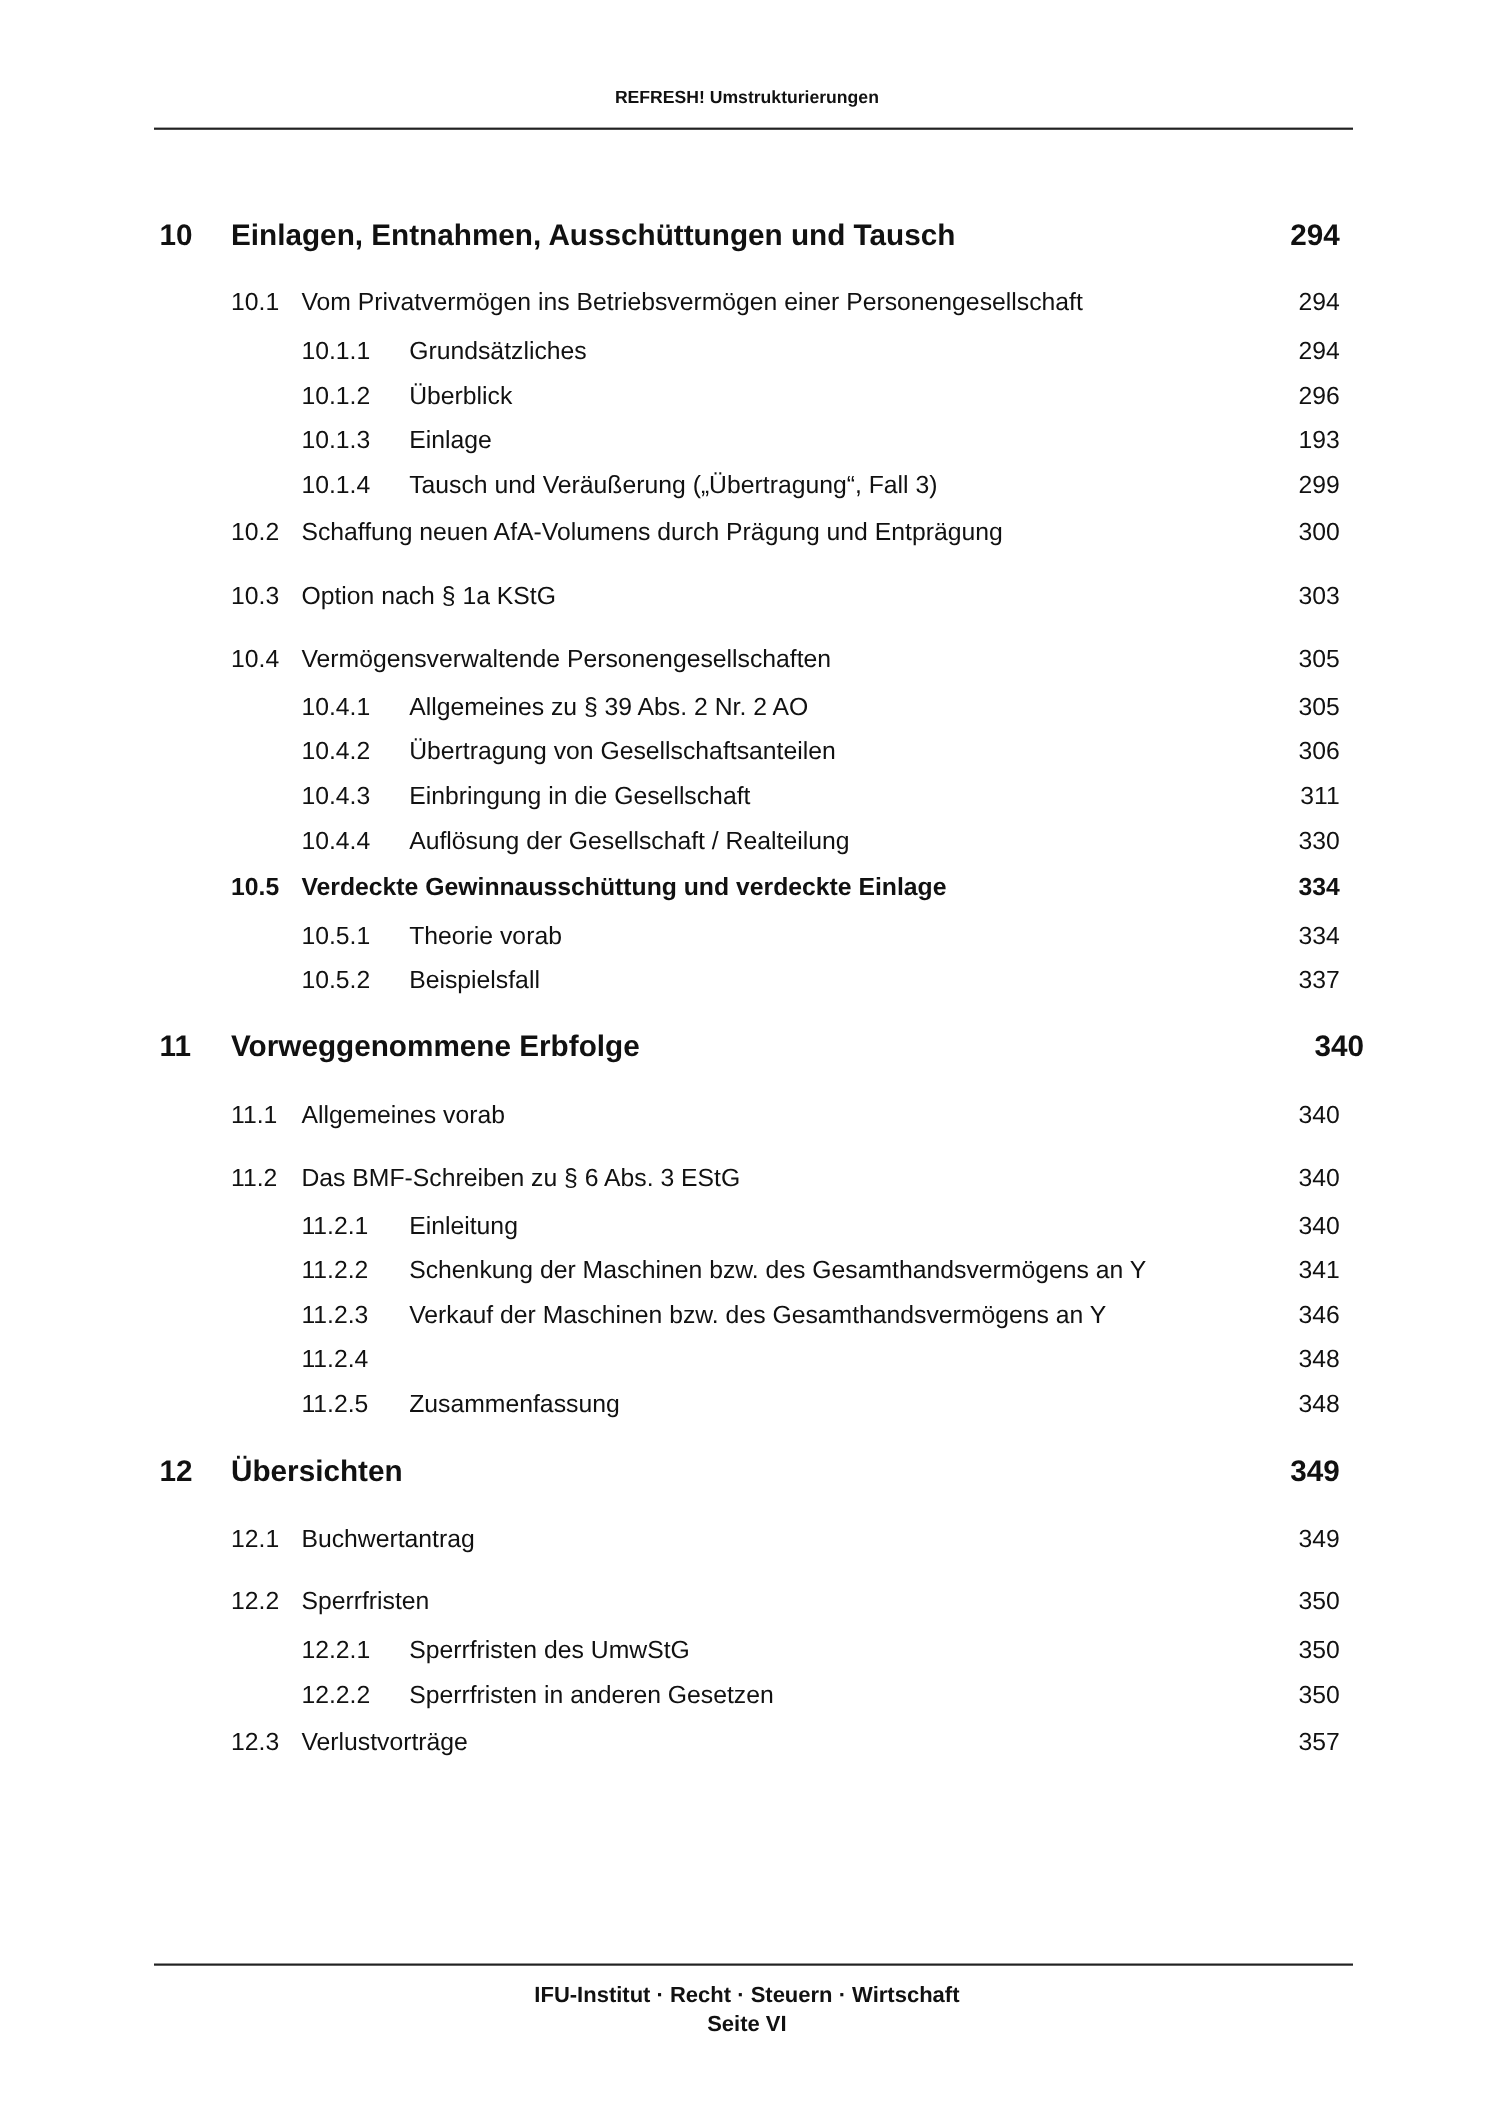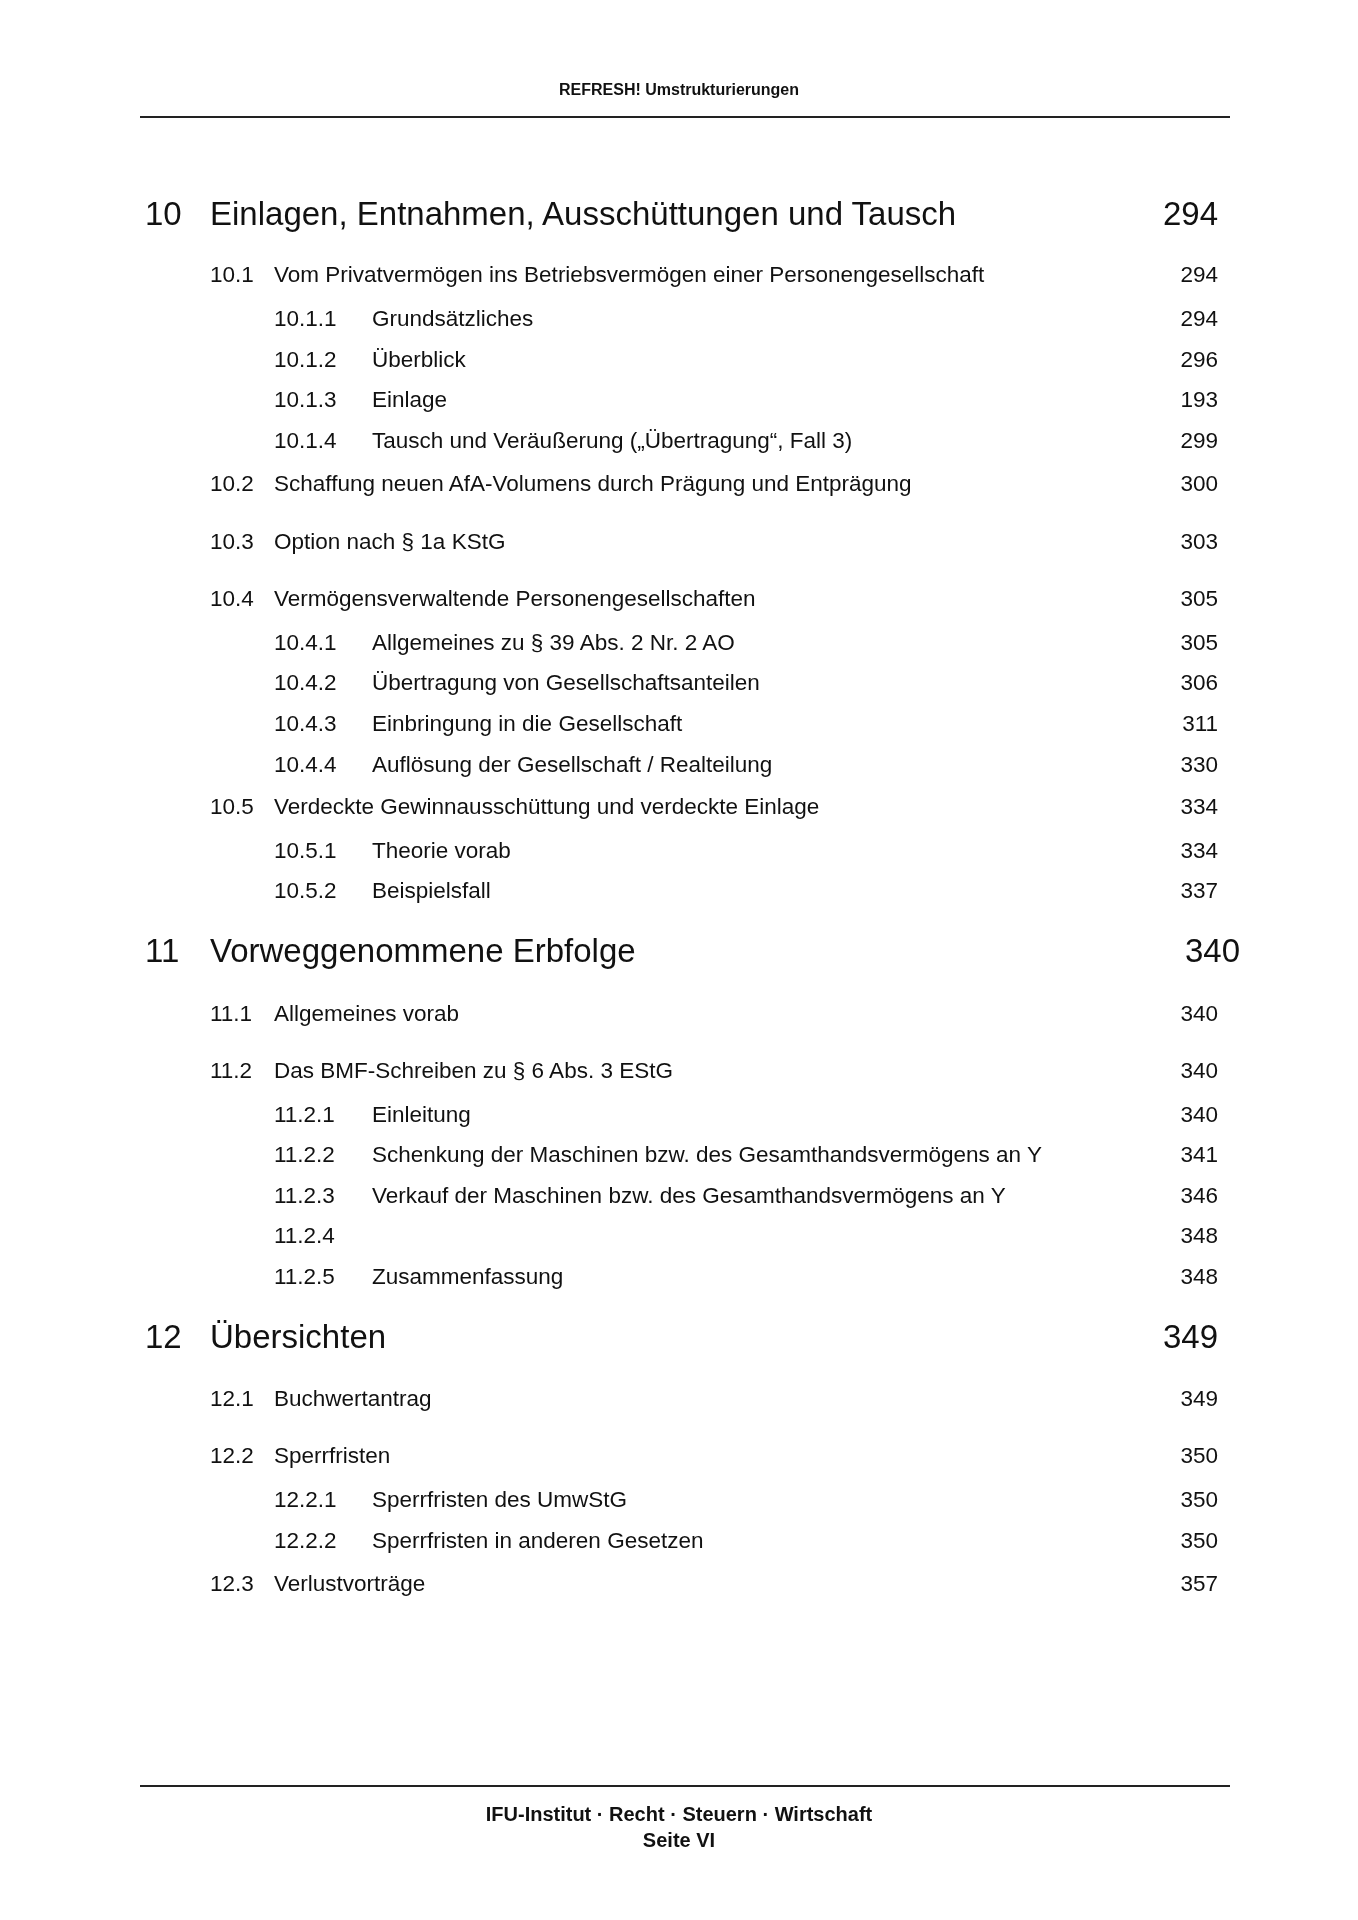--- a/index.html
+++ b/index.html
@@ -4,21 +4,21 @@
 <style>
   html, body { margin: 0; padding: 0; background: #ffffff; }
   body { width: 1358px; height: 1920px; position: relative; overflow: hidden;
          font-family: "Liberation Sans", sans-serif; color: #111111; }
   .hdr { position: absolute; left: 0; width: 1358px; top: 81px; text-align: center;
          font-weight: bold; font-size: 16px; }
   .rule { position: absolute; left: 140px; width: 1090px; height: 2px; background: #222; }
   .row { position: absolute; left: 0; width: 1358px; height: 30px; }
   .num, .title, .page { position: absolute; top: 0; white-space: nowrap; line-height: 30px; }
   .page { right: 140px; }
-  .l1 .num, .l1 .title, .l1 .page { font-weight: normal; font-size: 33px; line-height: 30px; }
+  .l1 .num, .l1 .title, .l1 .page { font-weight: bold; font-size: 27px; line-height: 30px; }
   .l1 .num { left: 145px; }
   .l1 .title { left: 210px; }
   .l2 .num, .l2 .title, .l2 .page, .l3 .num, .l3 .title, .l3 .page { font-size: 22.5px; }
   .l2 .num { left: 210px; }
   .l2 .title { left: 274px; }
   .l3 .num { left: 274px; }
   .l3 .title { left: 372px; }
   .ftr { position: absolute; left: 0; width: 1358px; text-align: center; font-weight: bold; font-size: 20px; }
 </style>
 </head>
@@ -86,21 +86,21 @@
     <div class="row l3" style="top: 709px;">
       <span class="num">10.4.3</span>
       <span class="title">Einbringung in die Gesellschaft</span>
       <span class="page">311</span>
     </div>
     <div class="row l3" style="top: 750px;">
       <span class="num">10.4.4</span>
       <span class="title">Auflösung der Gesellschaft / Realteilung</span>
       <span class="page">330</span>
     </div>
-    <div class="row l2" style="top: 792px;">
+    <div class="row l2" style="top: 792px; font-weight: bold;">
       <span class="num">10.5</span>
       <span class="title">Verdeckte Gewinnausschüttung und verdeckte Einlage</span>
       <span class="page">334</span>
     </div>
     <div class="row l3" style="top: 836px;">
       <span class="num">10.5.1</span>
       <span class="title">Theorie vorab</span>
       <span class="page">334</span>
     </div>
     <div class="row l3" style="top: 876px;">

